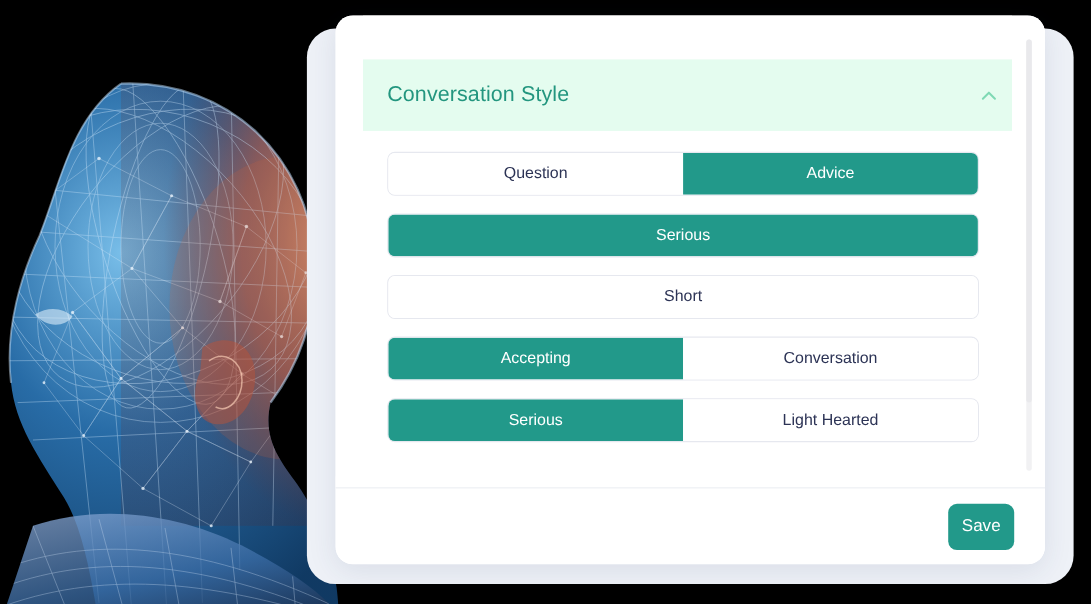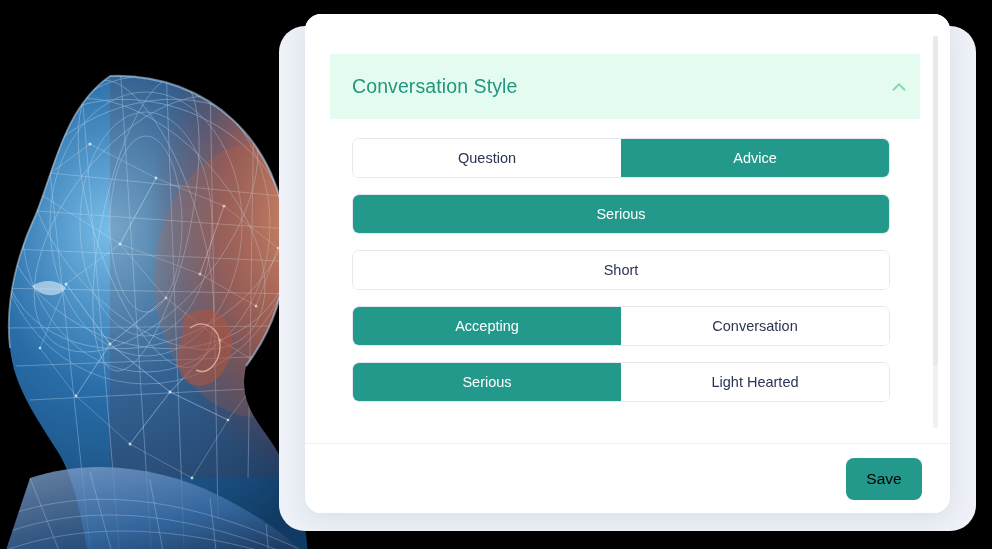--- a/index.html
+++ b/index.html
@@ -137,26 +137,26 @@
     height: 70px;
     border-top: 1px solid #eceef3;
     background: #ffffff;
     display: flex;
     align-items: center;
     justify-content: flex-end;
     padding-right: 28px;
   }
   #save-button {
     background: #22998a;
-    color: #000000;
+    color: #ffffff;
     border: none;
     border-radius: 8px;
     font-family: "Liberation Sans", sans-serif;
     font-size: 15.5px;
-    width: 76px;
+    width: 60px;
     height: 42px;
     cursor: pointer;
   }
 
   
   #top-strip {
     position: absolute;
     left: 25px; top: 0; width: 590px; height: 40px;
     background: #ffffff;
   }

